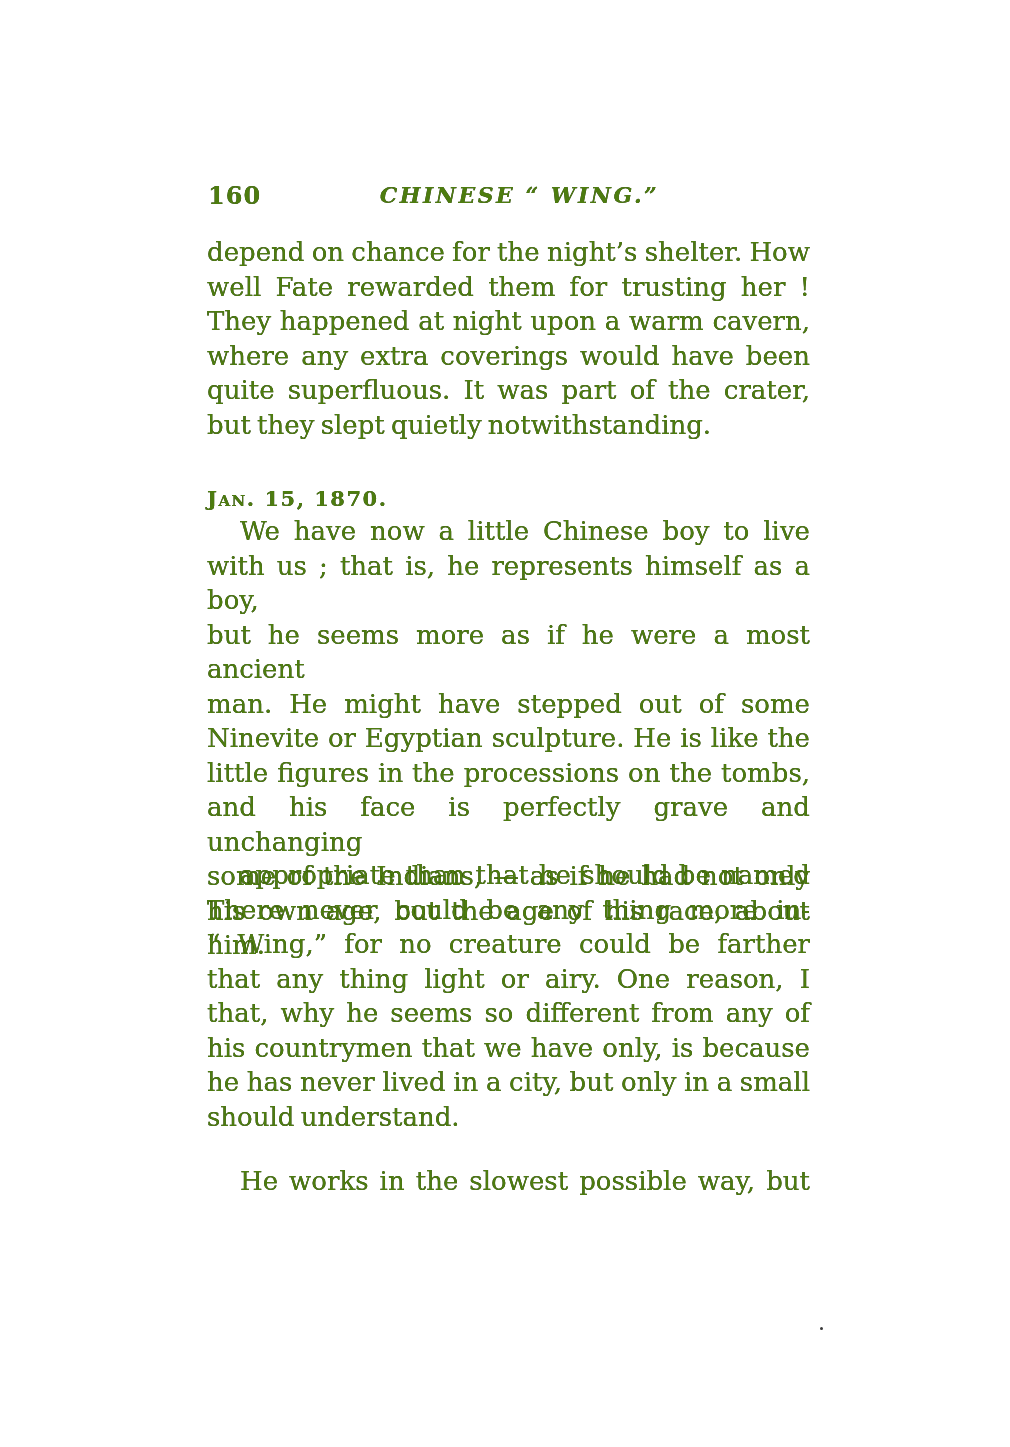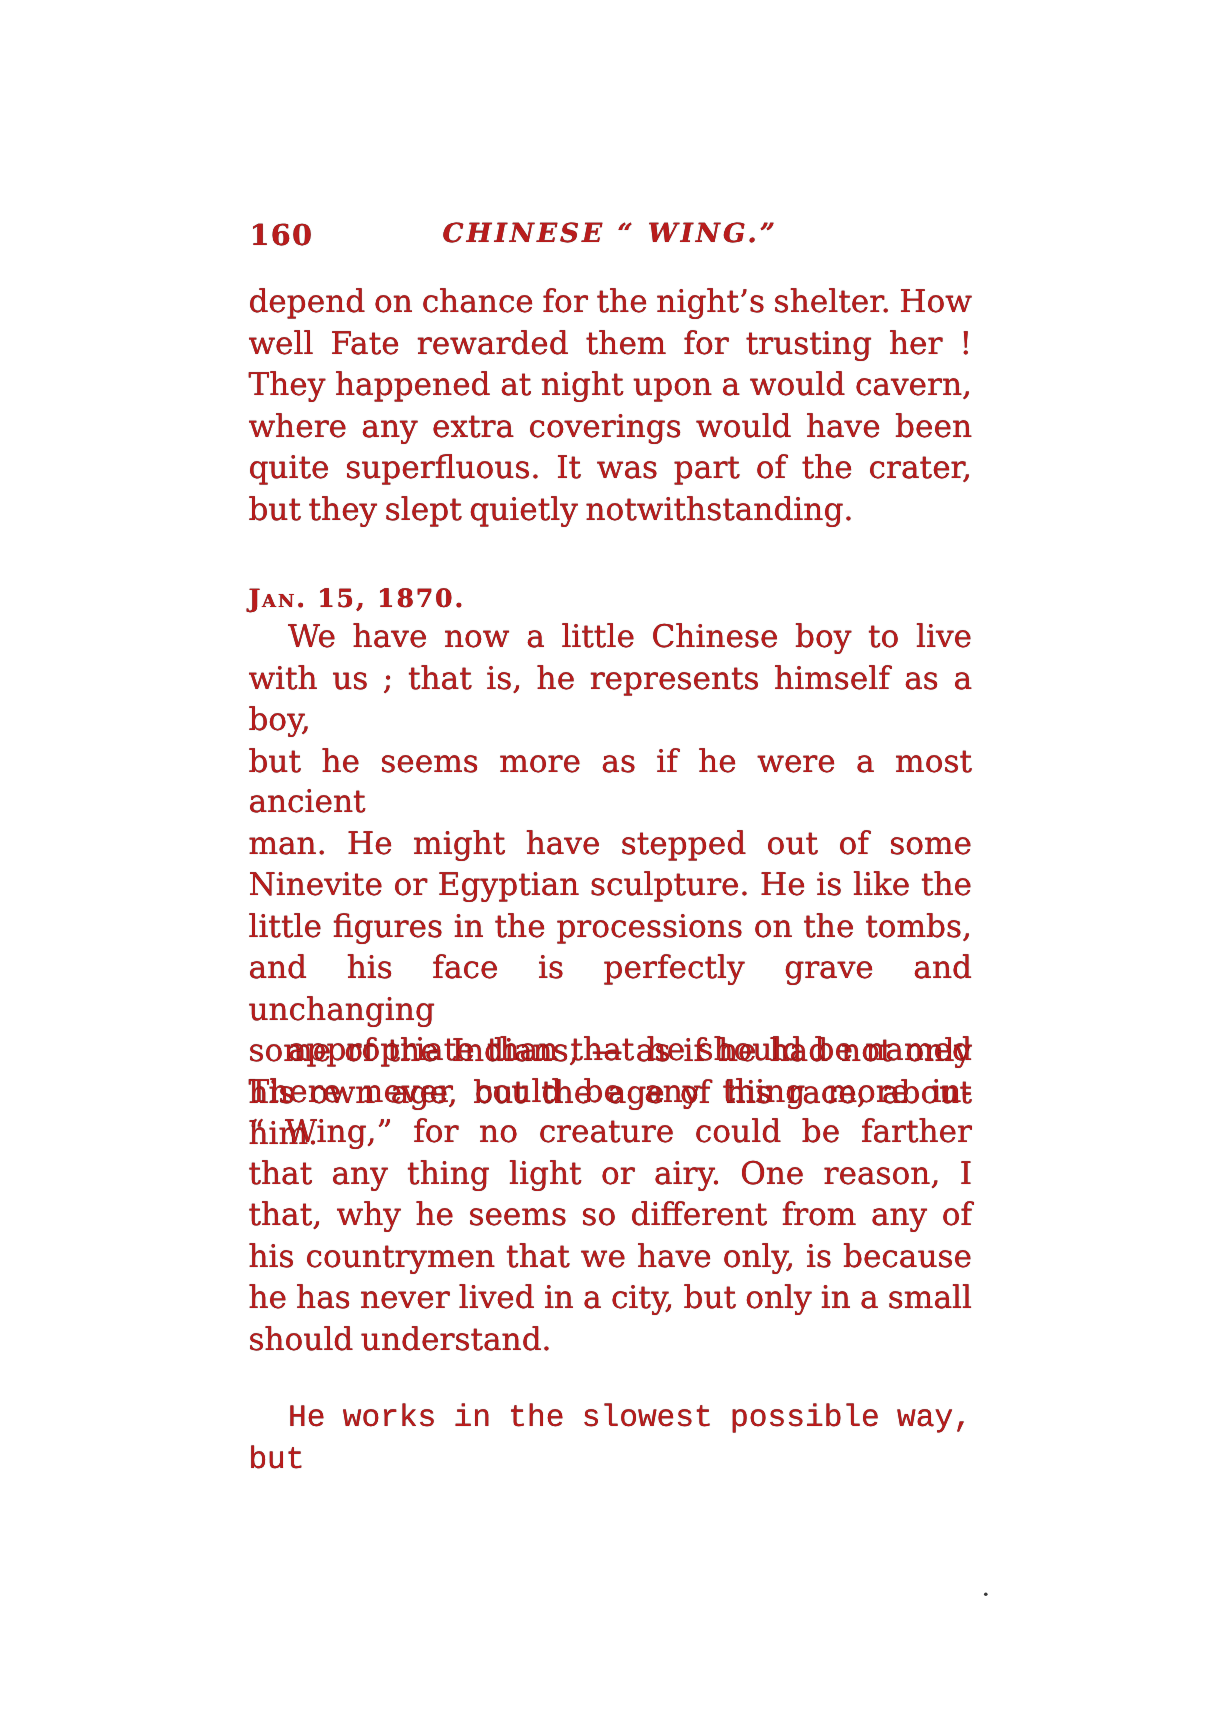--- a/index.html
+++ b/index.html
@@ -2,35 +2,35 @@
 <html><head>
 <meta charset="utf-8">
 <style>
   html, body { margin: 0; padding: 0; background: #ffffff; }
   .page {
     position: relative;
     width: 994px;
     height: 1447px;
     background: #ffffff;
     font-family: "DejaVu Serif", serif;
-    color: #b91c1c;
+    color: #4d7c0f;
     overflow: hidden;
   }
   .pagenum {
     position: absolute;
     left: 208px;
     top: 181px;
     font-size: 24px;
     font-weight: bold;
     letter-spacing: 1px;
     text-shadow: 0 0 0.6px rgba(0,0,0,0.85);
   }
   .runtitle {
     position: absolute;
-    left: 207px;
+    left: 218px;
     top: 182px;
     width: 603px;
     text-align: center;
     font-size: 22px;
     font-weight: bold;
     font-style: italic;
     letter-spacing: 2.5px;
     text-shadow: 0 0 0.6px rgba(0,0,0,0.85);
   }
   .para {
@@ -46,21 +46,21 @@
     word-spacing: -2px;
     text-shadow: 0 0 0.6px rgba(0,0,0,0.85);
   }
   .line.last {
     text-align-last: left;
   }
   .indent-first .line:first-child { text-indent: 33px; }
   .p1 { top: 235px; }
   .p2 { top: 514px; }
   .p3 { top: 858px; }
-  .p4 { top: 1164px; font-family: Liberation Mono, monospace; }
+  .p4 { top: 1164px; }
   .dateline {
     position: absolute;
     left: 207px;
     top: 486px;
     width: 603px;
     box-sizing: border-box;
     padding-right: 26px;
     text-align: left;
     font-size: 21px;
     font-weight: bold;
@@ -83,21 +83,21 @@
 
 <div class="page">
   <div>
     <span class="pagenum">160</span>
     <span class="runtitle">CHINESE “ WING.”</span>
   </div>
 
   <div class="para p1">
       <div class="line">depend on chance for the night’s shelter. How</div>
       <div class="line">well Fate rewarded them for trusting her !</div>
-      <div class="line">They happened at night upon a would cavern,</div>
+      <div class="line">They happened at night upon a warm cavern,</div>
       <div class="line">where any extra coverings would have been</div>
       <div class="line">quite superfluous. It was part of the crater,</div>
       <div class="line last">but they slept quietly notwithstanding.</div>
     </div>
 
   <div class="dateline">Jan. 15, 1870.</div>
 
   <div class="para p2 indent-first">
       <div class="line">We have now a little Chinese boy to live</div>
       <div class="line">with us ; that is, he represents himself as a boy,</div>

